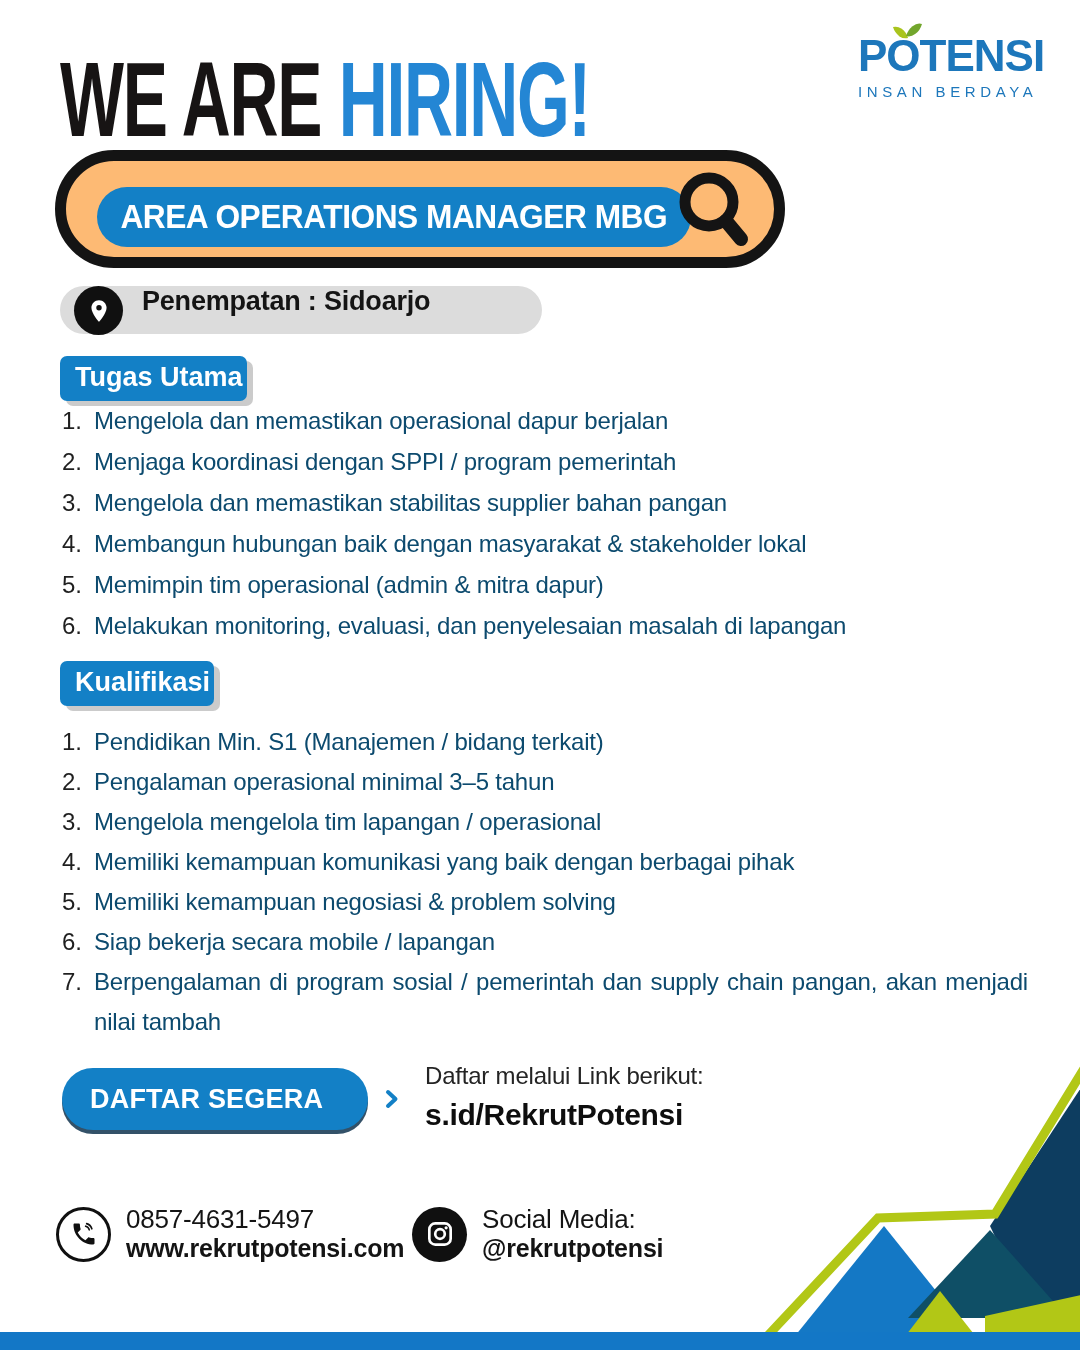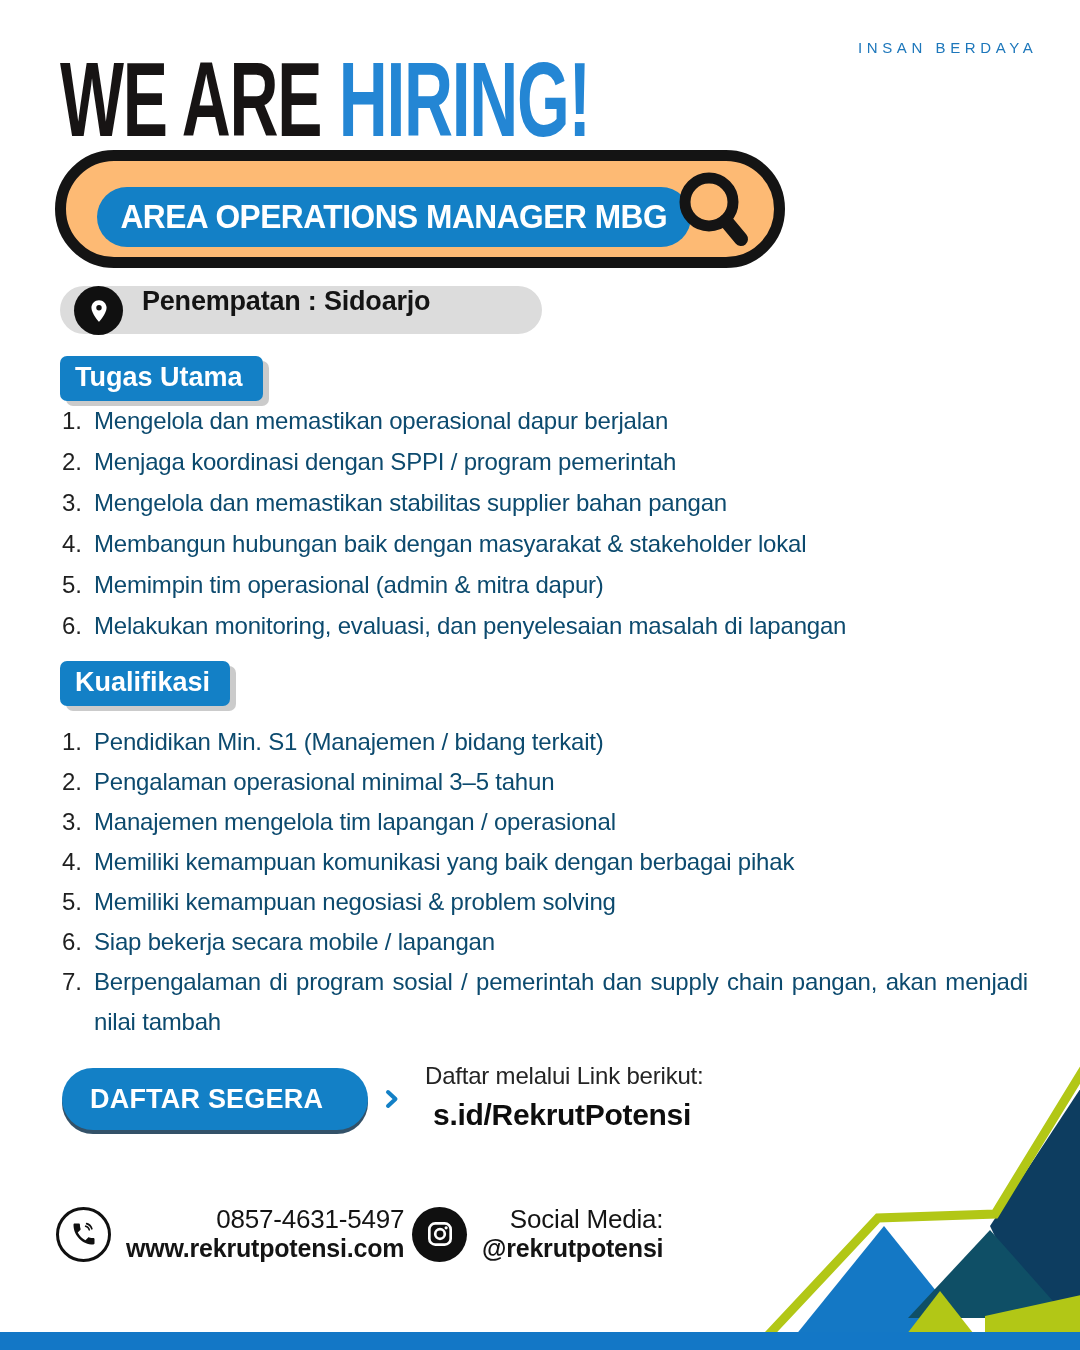--- a/index.html
+++ b/index.html
@@ -51,21 +51,21 @@
   
   .location-pill{position:absolute;left:60px;top:286px;width:482px;height:48px;
     background:var(--gray-pill);border-radius:26px;display:flex;}
   .pin-circle{width:49px;height:49px;border-radius:50%;background:#101010;
     margin-left:14px;display:flex;align-items:center;justify-content:center;flex:0 0 auto;}
   .location-label{margin-left:19px;font-size:27px;font-weight:700;color:#141414;
     letter-spacing:-0.2px;white-space:nowrap;}
 
   
   .section-badge{position:absolute;background:var(--blue);color:#fff;
-    font-size:27px;font-weight:700;padding:6px 20px 8px 15px;border-radius:7px;
+    font-size:27px;font-weight:700;padding:6px 4px 8px 15px;border-radius:7px;
     box-shadow:6px 5px 0 rgba(18,18,18,0.22);white-space:nowrap;}
   .badge-tugas{left:60px;top:356px;}
   .badge-kual{left:60px;top:661px;}
 
   
   .joblist{position:absolute;left:62px;width:966px;}
   .list-tugas{top:400px;}
   .list-kual{top:722px;}
   .joblist .row{display:flex;align-items:flex-start;}
   .joblist .num{flex:0 0 32px;font-size:24px;line-height:41px;color:#1f1f1f;}
@@ -77,24 +77,24 @@
   .cta-button{position:absolute;left:62px;top:1068px;width:306px;height:62px;
     background:var(--blue);border-radius:32px;display:flex;align-items:center;
     box-shadow:0 4px 0 rgba(15,50,78,0.85);cursor:pointer;gap:46px;}
   .cta-button .cta-label{margin-left:28px;color:#fff;font-weight:800;font-size:27px;
     letter-spacing:0.2px;white-space:nowrap;}
   .cta-circle{width:44px;height:44px;border-radius:50%;background:#fff;margin-left:auto;
     margin-right:9px;display:flex;align-items:center;justify-content:center;flex:0 0 auto;}
   .cta-note{position:absolute;left:425px;top:1062px;}
   .cta-note-line{font-size:24px;color:#242424;letter-spacing:-0.2px;}
   .cta-link{margin-top:8px;font-size:30px;font-weight:700;color:#0e0e0e;
-    letter-spacing:-0.3px;cursor:pointer;margin-left:8px;}
-
-  
-  .contact{position:absolute;top:1205px;display:flex;align-items:center;text-align:right;}
+    letter-spacing:-0.3px;cursor:pointer;}
+
+  
+  .contact{position:absolute;top:1205px;display:flex;align-items:center;}
   .contact-phone{left:56px;}
   .contact-social{left:412px;}
   .icon-ring{width:55px;height:55px;border-radius:50%;background:#fff;
     border:3.5px solid #101010;display:flex;align-items:center;justify-content:center;flex:0 0 auto;}
   .icon-disc{width:55px;height:55px;border-radius:50%;background:#101010;
     display:flex;align-items:center;justify-content:center;flex:0 0 auto;}
   .contact-lines{margin-left:15px;}
   .contact-l1{font-size:26px;font-weight:500;color:#141414;line-height:29px;letter-spacing:-0.2px;}
   .contact-l2{font-size:25px;font-weight:700;color:#141414;line-height:29px;letter-spacing:-0.2px;}
 
@@ -110,20 +110,25 @@
     <polygon points="884,1226 985,1352 782,1352" fill="#1478c5"></polygon>
     <polygon points="1086,1080 990,1226 1050,1352 1086,1352" fill="#0d3d60"></polygon>
     <polygon points="990,1230 908,1318 1068,1318" fill="#0f4f66"></polygon>
     <polygon points="985,1352 985,1316 1086,1294 1086,1352" fill="#b2c716"></polygon>
     <polygon points="940,1291 893,1352 988,1352" fill="#b2c716"></polygon>
     <polyline points="758,1346 878,1218 995,1214 1088,1062" fill="none" stroke="#b2c716" stroke-width="9"></polyline>
     <rect x="0" y="1332" width="1080" height="18" fill="#1377c6"></rect>
   </svg>
 
   <div class="logo">
+    <div class="logo-word">
+      <span>POTENSI</span>
+      <span class="leaf leaf-1"></span>
+      <span class="leaf leaf-2"></span>
+    </div>
     <div class="logo-tagline">INSAN BERDAYA</div>
   </div>
 
   <h1 class="headline"><span class="hl-black">WE ARE </span><span class="hl-blue">HIRING!</span></h1>
 
   <div class="searchbar">
     <div class="search-pill">
       <span>AREA OPERATIONS MANAGER MBG</span>
     </div>
     <svg class="search-icon" width="86" height="86" viewBox="0 0 86 86" xmlns="http://www.w3.org/2000/svg">
@@ -176,21 +181,21 @@
     <div class="row">
       <span class="num">1.</span>
       <span class="txt">Pendidikan Min. S1 (Manajemen / bidang terkait)</span>
     </div>
     <div class="row">
       <span class="num">2.</span>
       <span class="txt">Pengalaman operasional minimal 3–5 tahun</span>
     </div>
     <div class="row">
       <span class="num">3.</span>
-      <span class="txt">Manajemen mengelola tim lapangan / operasional</span>
+      <span class="txt">Mengelola mengelola tim lapangan / operasional</span>
     </div>
     <div class="row">
       <span class="num">4.</span>
       <span class="txt">Memiliki kemampuan komunikasi yang baik dengan berbagai pihak</span>
     </div>
     <div class="row">
       <span class="num">5.</span>
       <span class="txt">Memiliki kemampuan negosiasi &amp; problem solving</span>
     </div>
     <div class="row">

